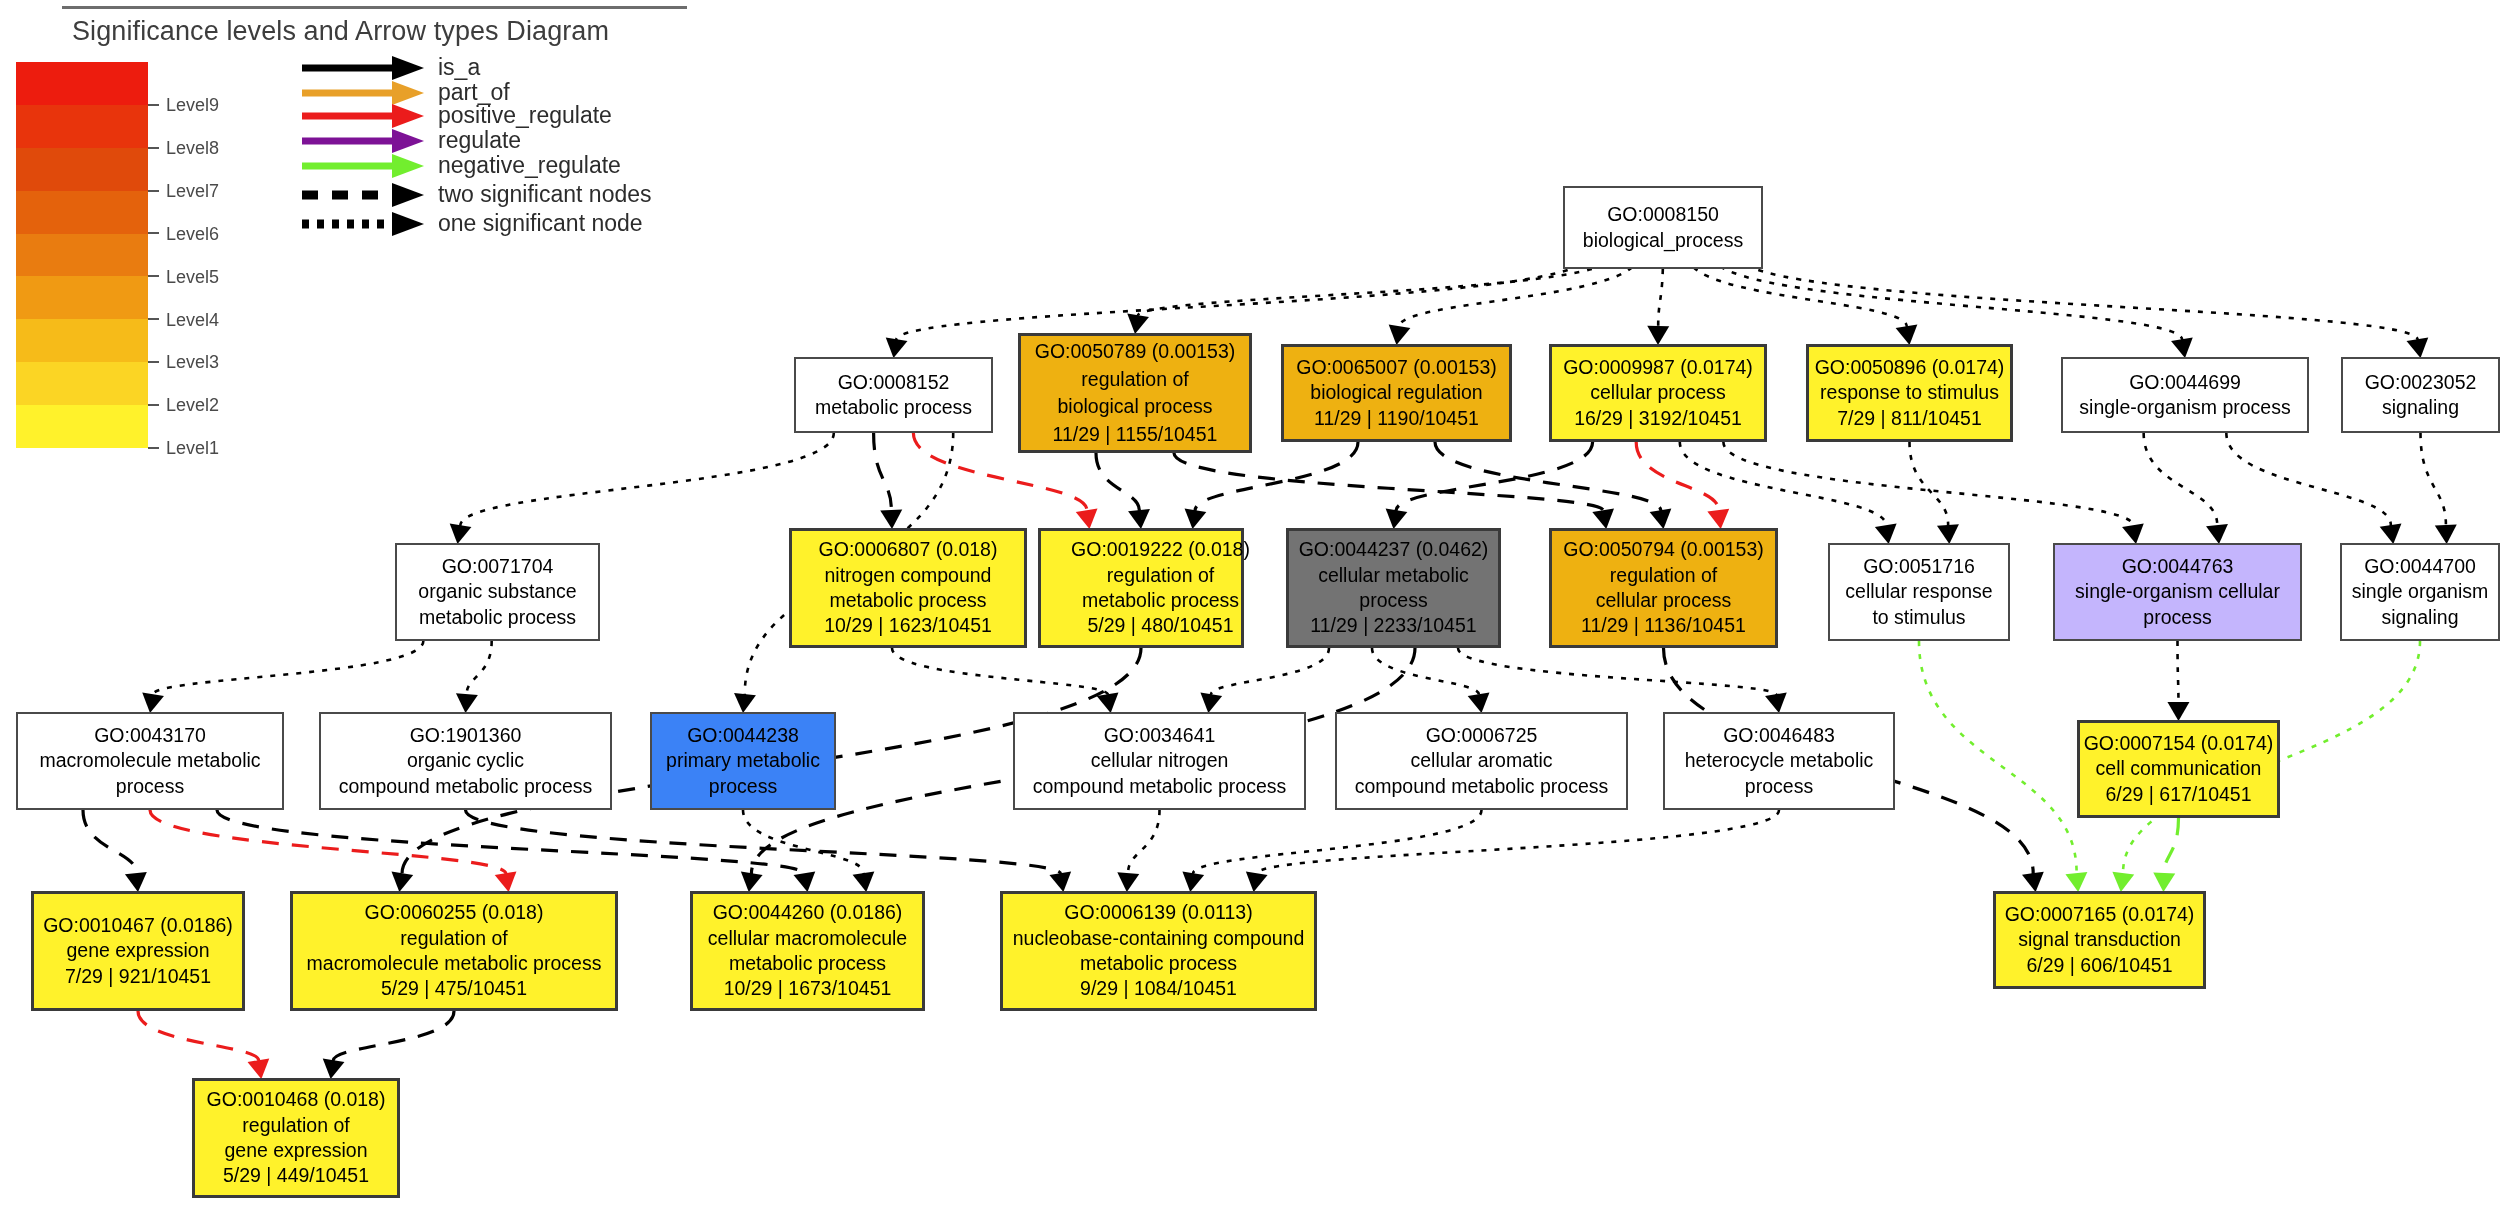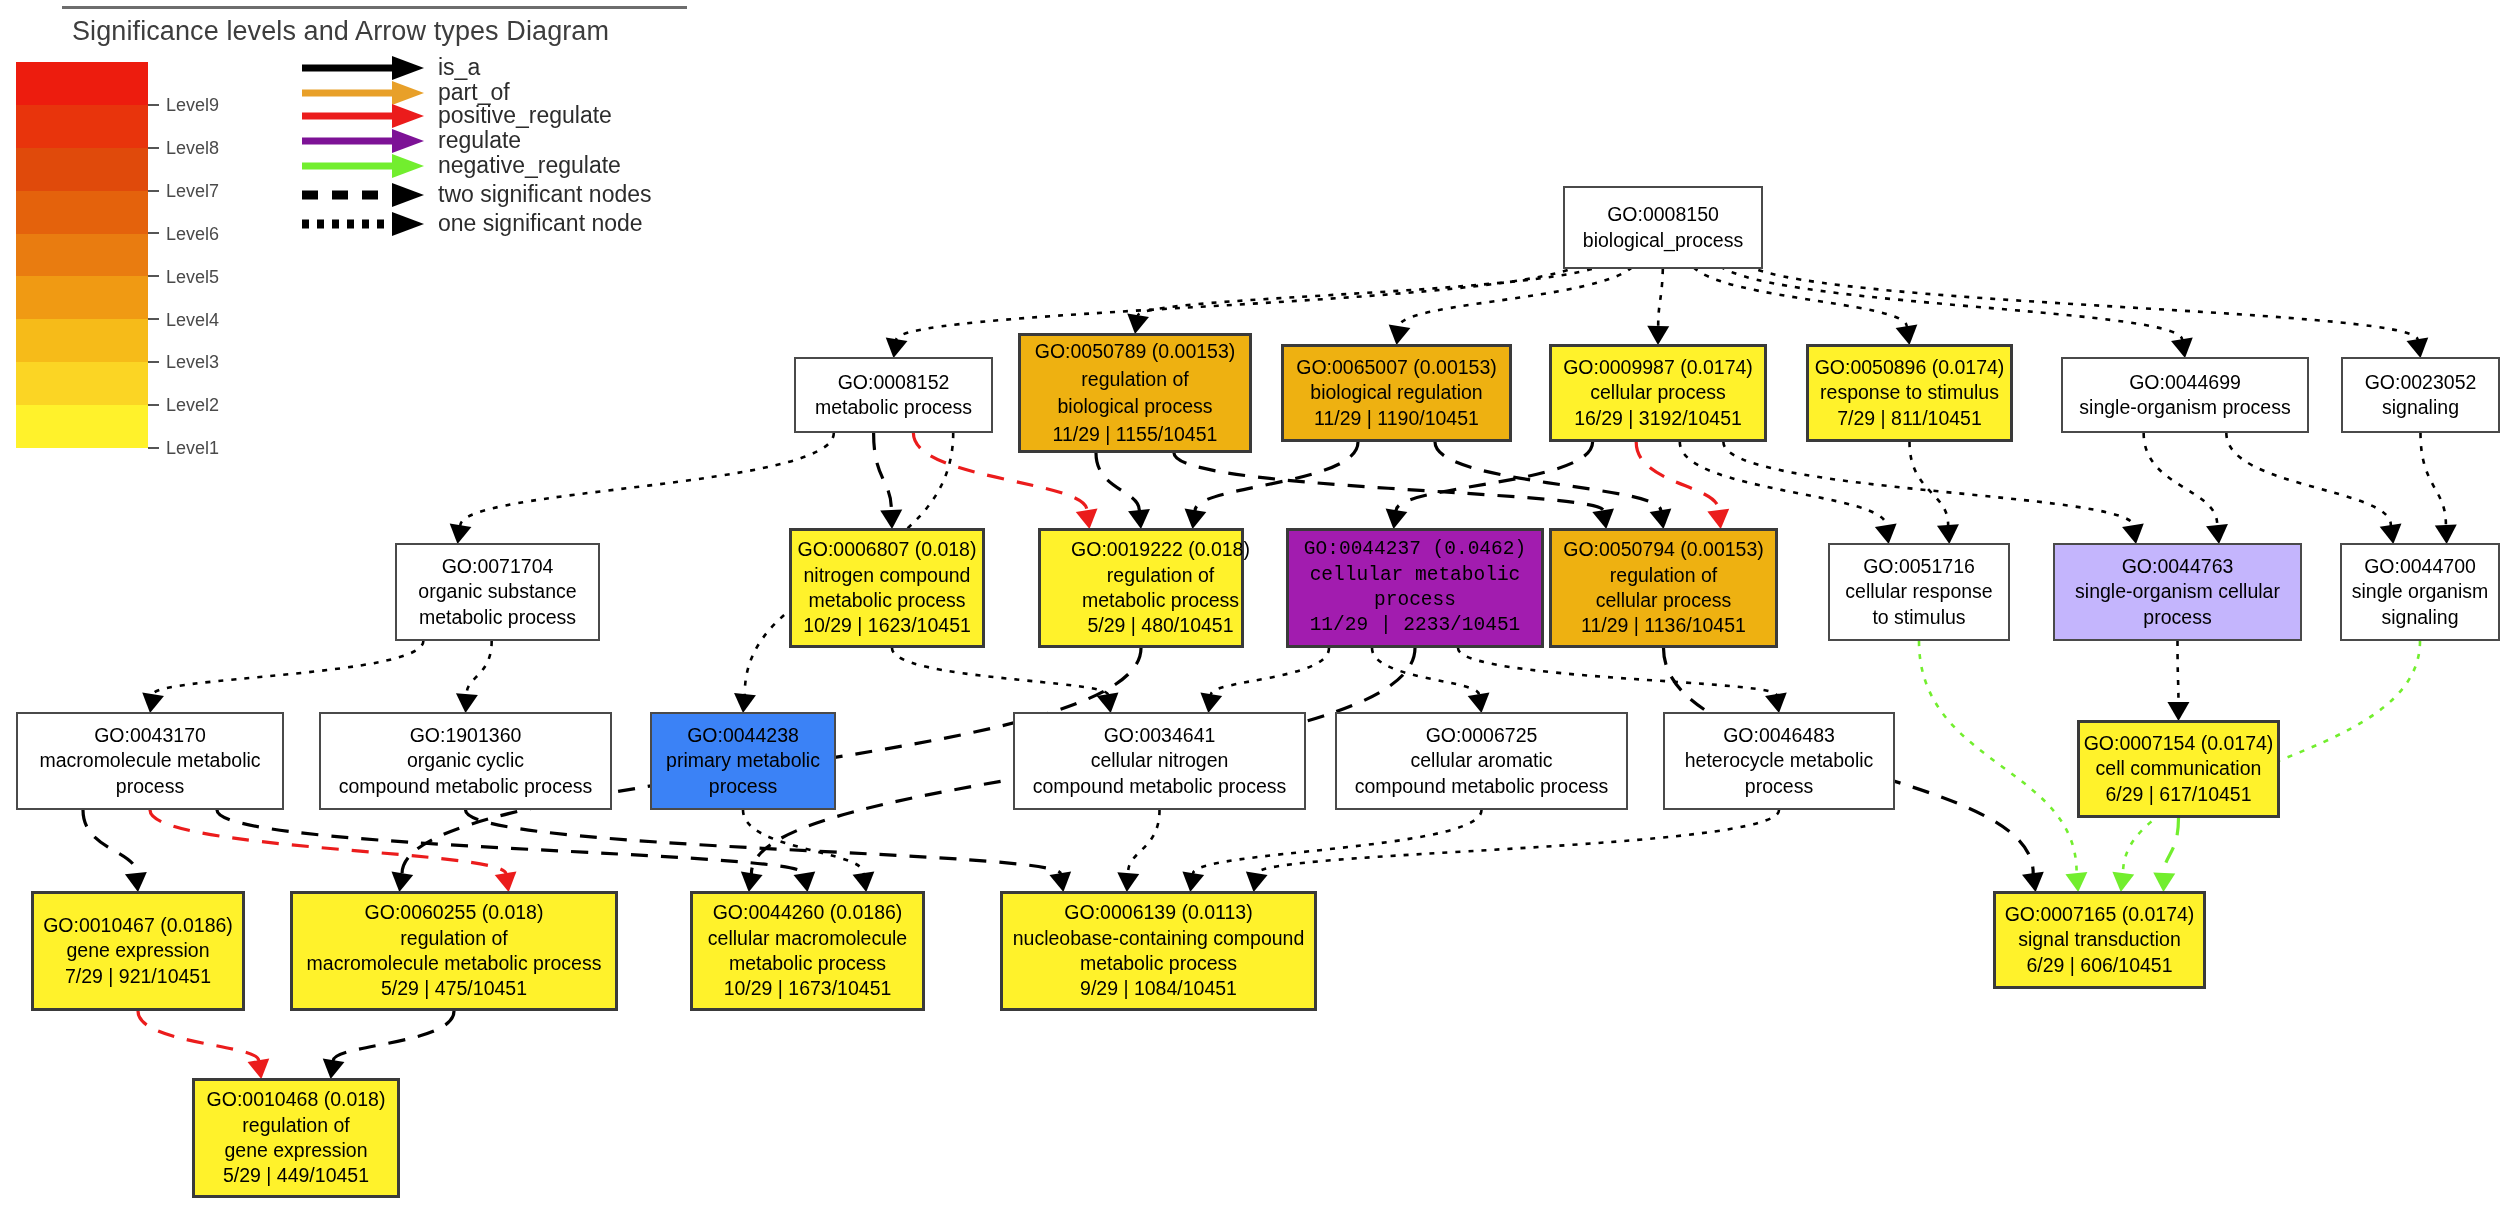--- a/index.html
+++ b/index.html
@@ -247,33 +247,33 @@
     </div>
     <div class="node" style="left: 2341px; top: 357px; width: 159px; height: 76px; background: rgb(255, 255, 255);">
       <span>GO:0023052</span>
       <span>signaling</span>
     </div>
     <div class="node" style="left: 355px; top: 543px; width: 205px; height: 98px; background: rgb(255, 255, 255); margin-left: 40px;">
       <span>GO:0071704</span>
       <span>organic substance</span>
       <span>metabolic process</span>
     </div>
-    <div class="node sig" style="left: 789px; top: 528px; width: 196px; height: 120px; background: rgb(255, 242, 43);">
+    <div class="node sig" style="left: 789px; top: 528px; width: 238px; height: 120px; background: rgb(255, 242, 43);">
       <span>GO:0006807 (0.018)</span>
       <span>nitrogen compound</span>
       <span>metabolic process</span>
       <span>10/29 | 1623/10451</span>
     </div>
     <div class="node sig" style="left: 1038px; top: 528px; width: 206px; height: 120px; background: rgb(255, 242, 43); padding-left: 44px;">
       <span>GO:0019222 (0.018)</span>
       <span>regulation of</span>
       <span>metabolic process</span>
       <span>5/29 | 480/10451</span>
     </div>
-    <div class="node sig" style="left: 1286px; top: 528px; width: 258px; height: 120px; background: #a21caf; font-family: Liberation Mono, monospace;">
+    <div class="node sig" style="left: 1286px; top: 528px; width: 215px; height: 120px; background: #737373;">
       <span>GO:0044237 (0.0462)</span>
       <span>cellular metabolic</span>
       <span>process</span>
       <span>11/29 | 2233/10451</span>
     </div>
     <div class="node sig" style="left: 1549px; top: 528px; width: 229px; height: 120px; background: rgb(238, 177, 17);">
       <span>GO:0050794 (0.00153)</span>
       <span>regulation of</span>
       <span>cellular process</span>
       <span>11/29 | 1136/10451</span>

